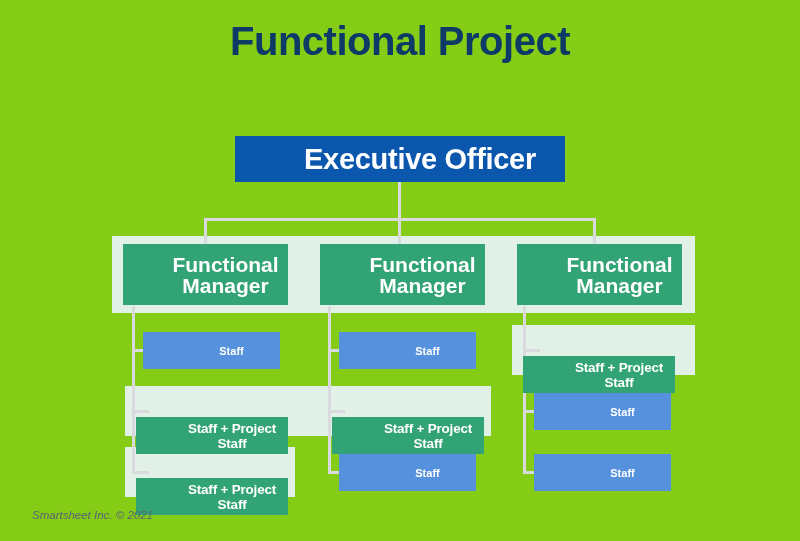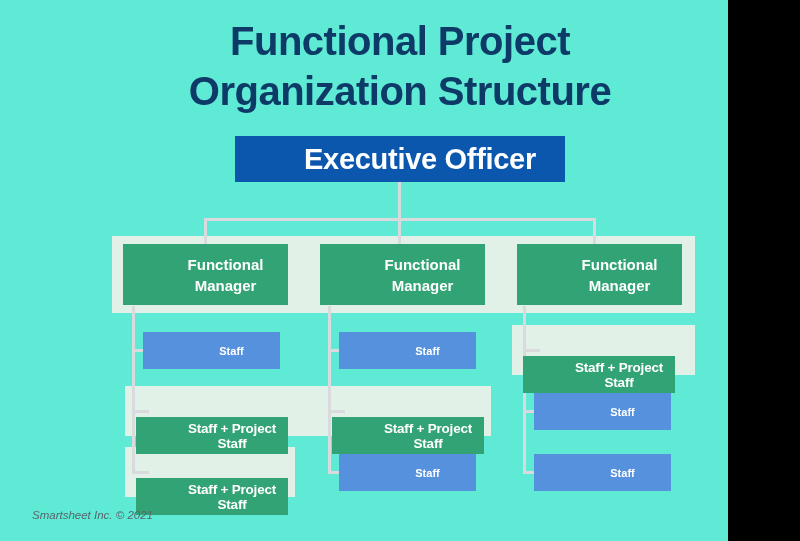--- a/index.html
+++ b/index.html
@@ -2,23 +2,23 @@
 <html><head>
 <meta charset="utf-8">
 <style>
   html, body {
     margin: 0;
     padding: 0;
     background: #000000;
   }
   #canvas {
     position: relative;
-    width: 728px;
+    width: 800px;
     height: 541px;
-    background: #5eead4;
+    background: #84cc16;
     font-family: "Liberation Sans", sans-serif;
     overflow: hidden;
   }
 
   
   #title {
     position: absolute;
     left: 0;
     top: 16px;
     width: 800px;
@@ -55,21 +55,21 @@
     box-sizing: border-box;
     padding-left: 40px;
   }
   .box-exec {
     background: #0b57ae;
     font-size: 29px;
     letter-spacing: -0.3px;
   }
   .box-manager {
     background: #31a374;
-    font-size: 15px;
+    font-size: 21px;
     line-height: 21px;
   }
   .box-staff {
     background: #5591dd;
     font-size: 11px;
   }
   .box-staffproject {
     background: #31a374;
     font-size: 13.5px;
     letter-spacing: -0.2px;
@@ -90,21 +90,20 @@
     margin-left: 32px;
   }
 </style>
 </head>
 <body>
 
 <div id="canvas">
 
   <div id="title">
     <span class="line">Functional Project</span>
-    <span class="line">Organization Structure</span>
   </div>
 
   <div class="band" style="left:112px; top:236px; width:583px; height:77px;"></div>
 
   <div class="band" style="left:512px; top:325px; width:183px; height:50px;"></div>
 
   <div class="band" style="left:125px; top:386px; width:366px; height:50px;"></div>
 
   <div class="band" style="left:125px; top:447px; width:170px; height:50px;"></div>
 

